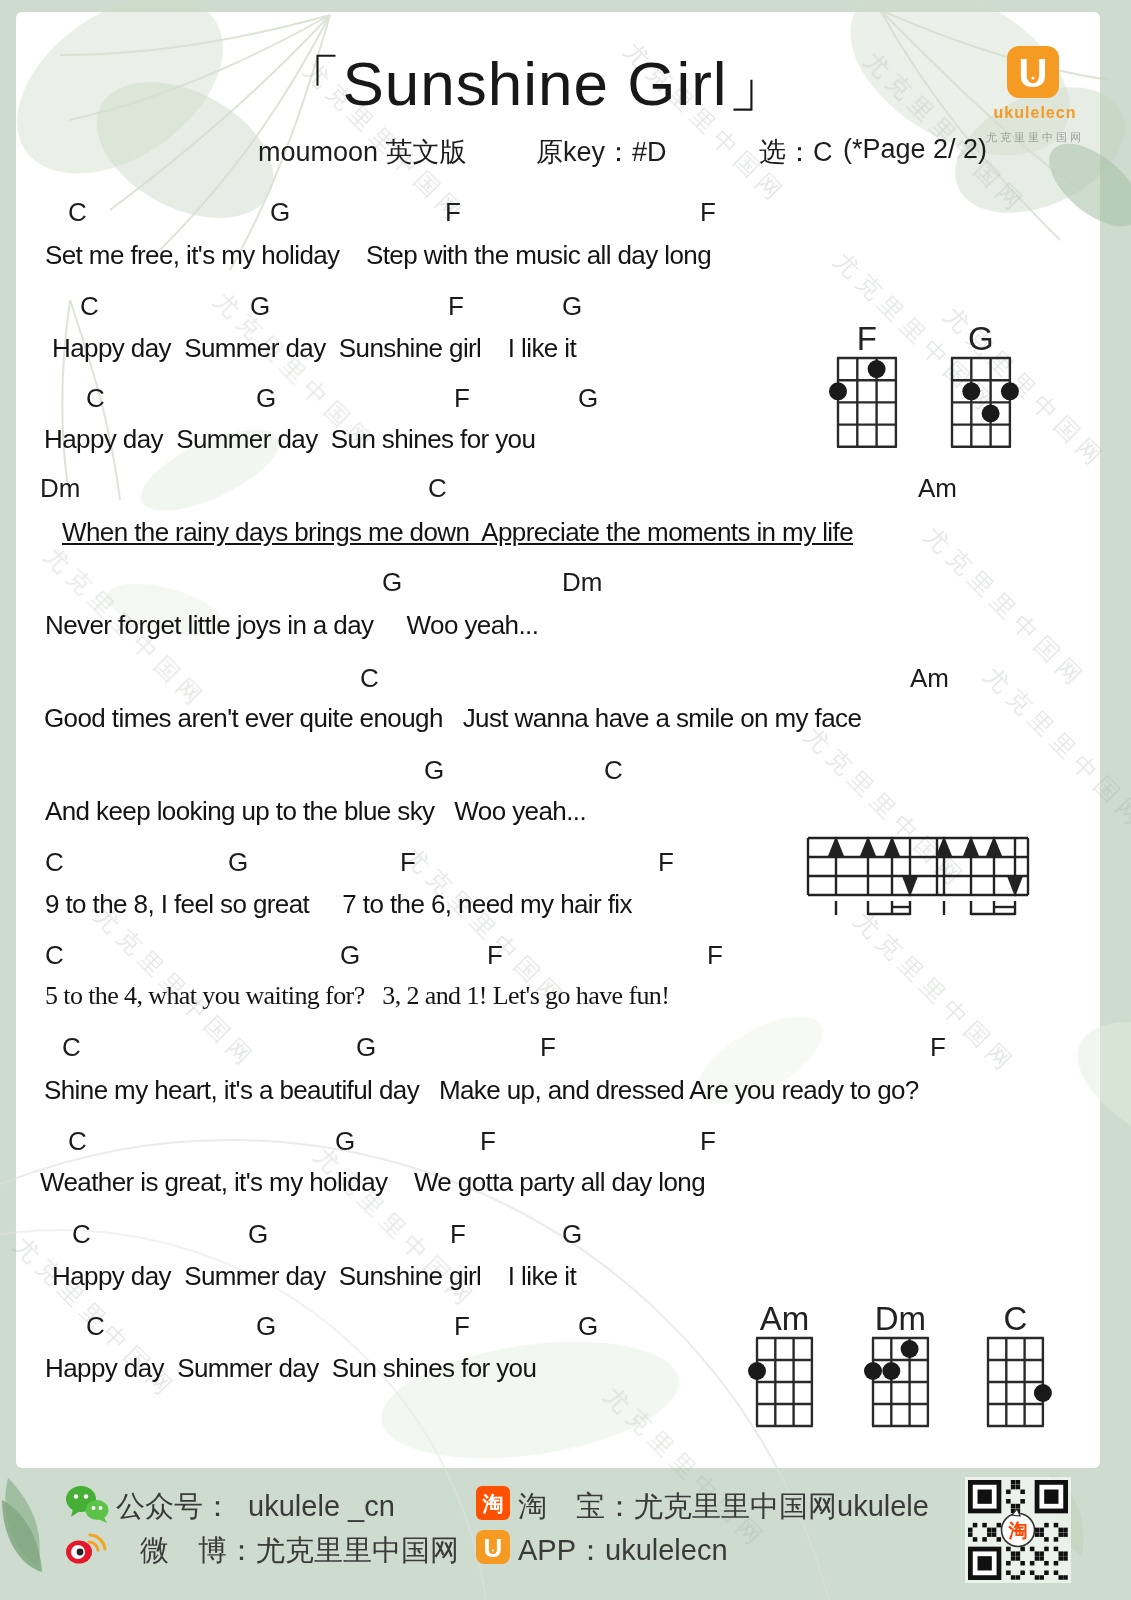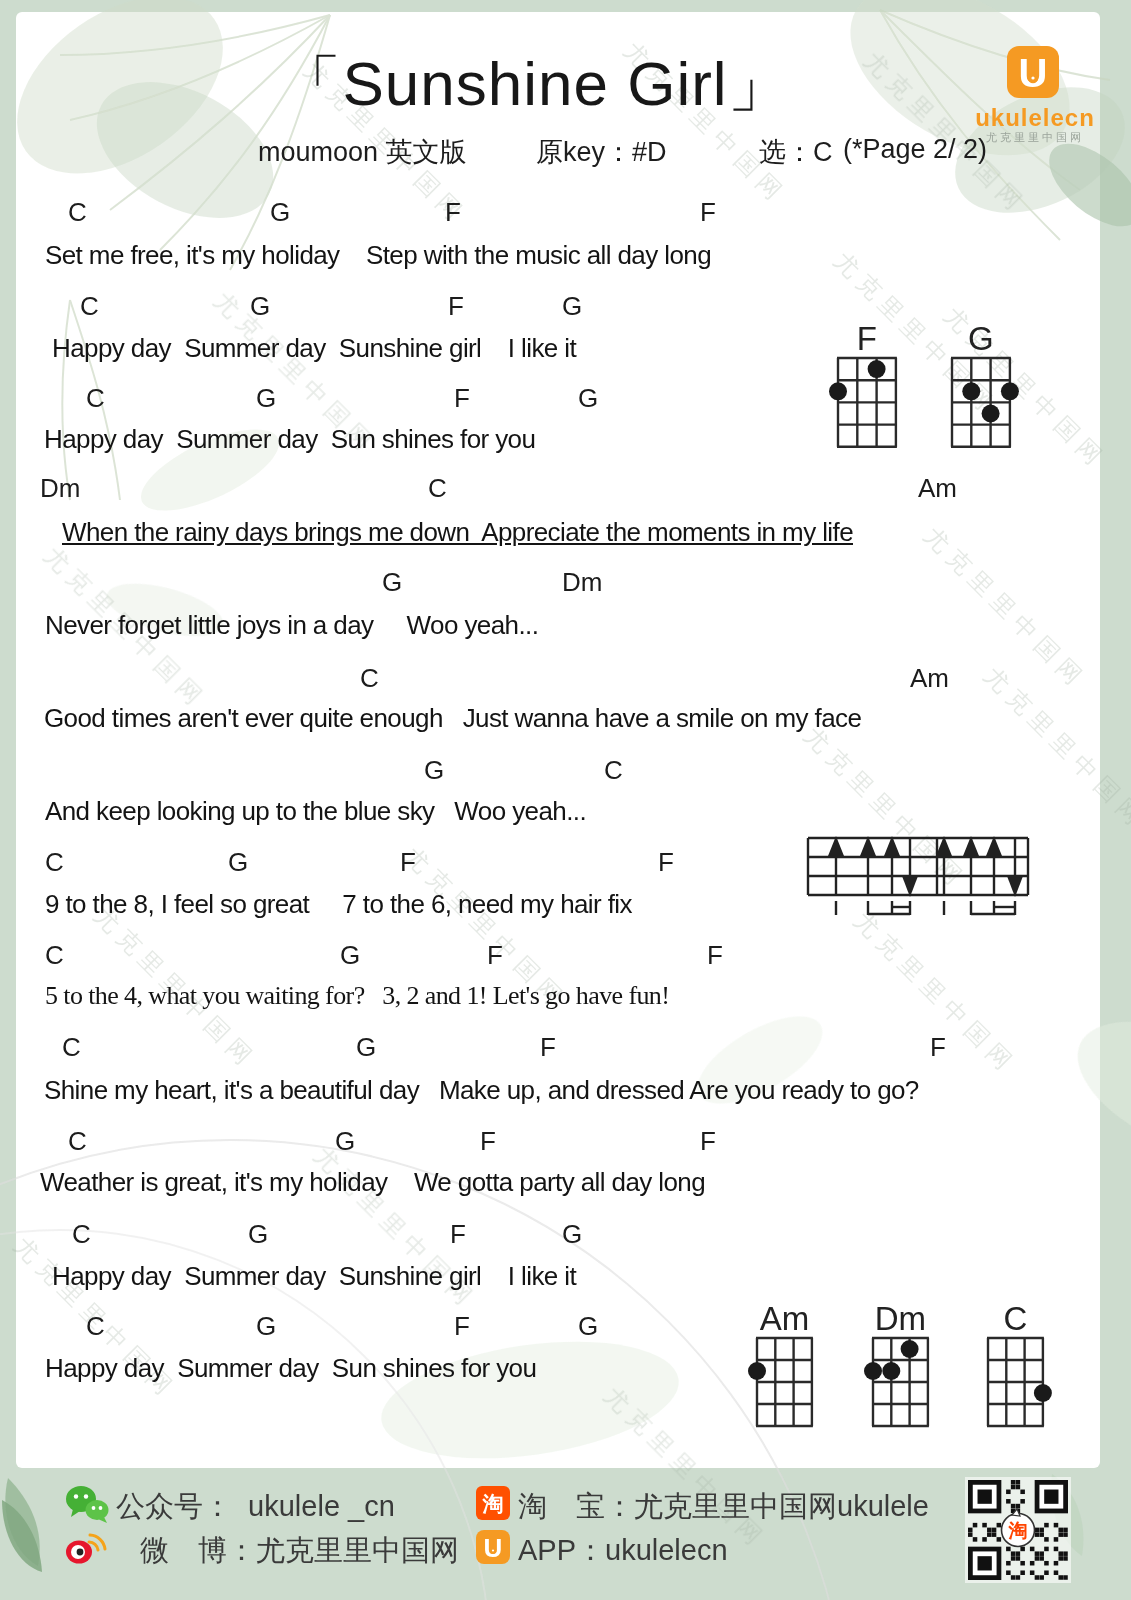--- a/index.html
+++ b/index.html
@@ -14,21 +14,21 @@
     background:#ffffff;border-radius:6px;
   }
   .abs{position:absolute;white-space:pre;}
   .title{
     font-size:62px;font-weight:500;color:#181818;letter-spacing:1px;
     text-align:center;left:160px;top:42px;width:750px;
   }
   .subtitle-item{font-size:27px;color:#1d1d1d;top:134px;}
   .chord{font-size:26px;color:#1c1c1c;}
   .lyric{font-size:26px;color:#141414;letter-spacing:-0.6px;}
-  .brand-name{font-size:24px;color:#f59a23;font-weight:bold;letter-spacing:1px;}
+  .brand-name{font-size:16px;color:#f59a23;font-weight:bold;letter-spacing:1px;}
   .brand-sub{font-size:11px;color:#9aa39a;letter-spacing:3px;}
   .diagram-label{fill:#222;font-size:33px;font-family:"Liberation Sans",sans-serif;}
   .footer-text{font-size:29px;color:#3a3a3a;}
   .watermark{
     position:absolute;white-space:nowrap;color:#9fae9f;opacity:0.26;
     font-size:24px;letter-spacing:7px;transform:rotate(45deg);
     transform-origin:left top;pointer-events:none;
   }
   svg{position:absolute;overflow:visible;}
   .noptr{pointer-events:none;}

